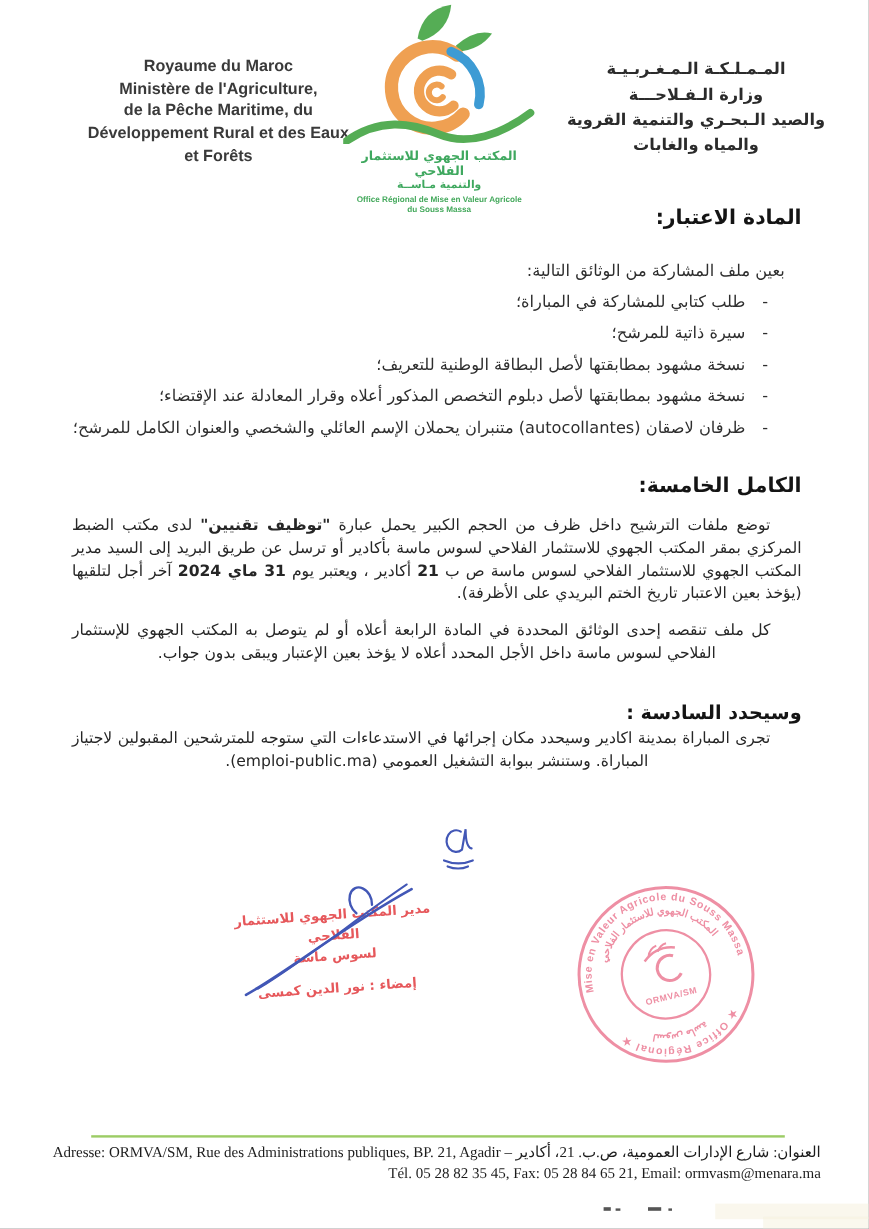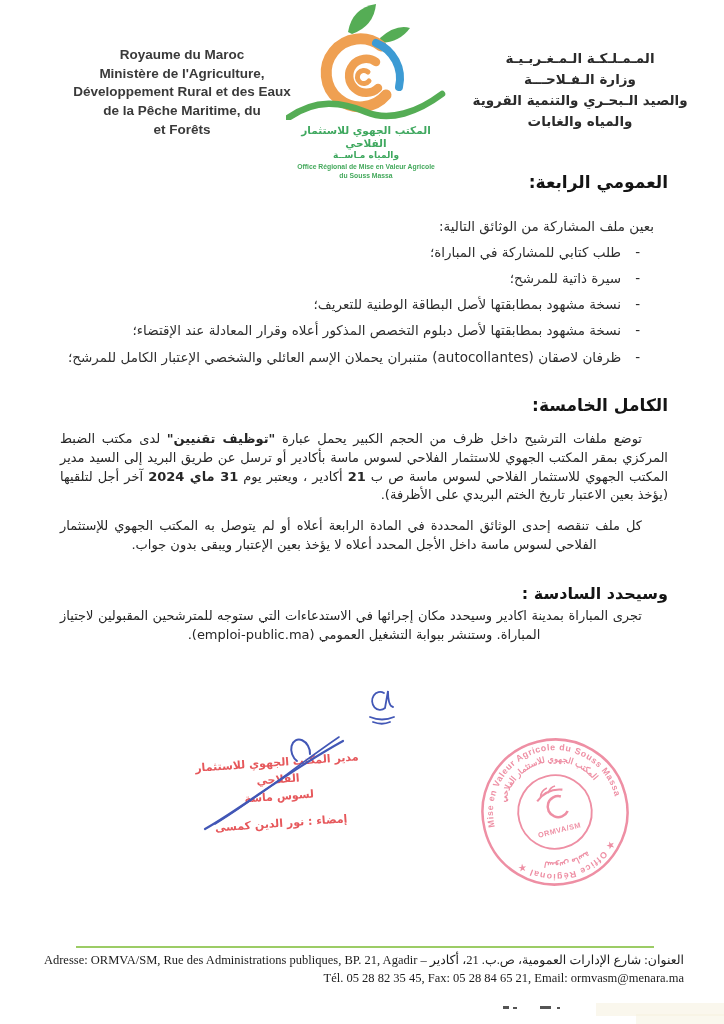--- a/index.html
+++ b/index.html
@@ -56,65 +56,65 @@
   .cream-band{position:absolute;background:#f6f1de;}
 </style>
 </head>
 <body>
 
 <div class="page">
 
   <div class="hdr-left">
     <div>Royaume du Maroc</div>
     <div>Ministère de l'Agriculture,</div>
+    <div>de la Pêche Maritime, du</div>
     <div>Développement Rural et des Eaux</div>
-    <div>de la Pêche Maritime, du</div>
     <div>et Forêts</div>
   </div>
 
   <div class="logo-wrap">
     <svg width="160" height="118" viewBox="0 0 160 118">
 
       <path d="M62,30 Q66,6 90,2 Q88,24 66,32 Z" fill="#55ad55"></path>
       <path d="M94,36 Q110,22 124,26 Q114,40 95,41 Z" fill="#55ad55"></path>
 
       <path d="M 95,44 A 34,34 0 1 0 100,93" fill="none" stroke="#efa052" stroke-width="11" stroke-linecap="round"></path>
       <path d="M 90,60 A 17,17 0 1 0 92,86" fill="none" stroke="#efa052" stroke-width="8.5" stroke-linecap="round"></path>
       <path d="M 82,70 A 6.5,6.5 0 1 0 83,79" fill="none" stroke="#efa052" stroke-width="5" stroke-linecap="round"></path>
 
       <path d="M 90,41 A 38,38 0 0 1 113,85" fill="none" stroke="#3d9bd4" stroke-width="8" stroke-linecap="round"></path>
 
       <path d="M 2,116 C 30,96 56,100 80,110 C 104,120 132,110 156,92" fill="none" stroke="#55ad55" stroke-width="6.5" stroke-linecap="round"></path>
     </svg>
     <div class="logo-ar1">المكتب الجهوي للاستثمار الفلاحي</div>
-    <div class="logo-ar2">والمياه مـاســة</div>
+    <div class="logo-ar2">والتنمية مـاســة</div>
     <div class="logo-fr">
       <div>Office Régional de Mise en Valeur Agricole</div>
       <div>du Souss Massa</div>
     </div>
   </div>
 
   <div class="hdr-right">
     <div>المـمـلـكـة الـمـغـربـيـة</div>
     <div>وزارة الـفـلاحـــة</div>
     <div>والصيد الـبحـري والتنمية القروية</div>
     <div>والمياه والغابات</div>
   </div>
 
   <div class="doc-body">
 
-    <div class="art-title" style="top:172px;">العمومي الرابعة:</div>
+    <div class="art-title" style="top:172px;">المادة الاعتبار:</div>
     <div class="intro" style="top:218px;">بعين ملف المشاركة من الوثائق التالية:</div>
 
     <div class="doc-list" style="top:243px;">
       <div class="item"><span class="dash">-</span><span>طلب كتابي للمشاركة في المباراة؛</span></div>
       <div class="item"><span class="dash">-</span><span>سيرة ذاتية للمرشح؛</span></div>
       <div class="item"><span class="dash">-</span><span>نسخة مشهود بمطابقتها لأصل البطاقة الوطنية للتعريف؛</span></div>
       <div class="item"><span class="dash">-</span><span>نسخة مشهود بمطابقتها لأصل دبلوم التخصص المذكور أعلاه وقرار المعادلة عند الإقتضاء؛</span></div>
-      <div class="item"><span class="dash">-</span><span>ظرفان لاصقان (autocollantes) متنبران يحملان الإسم العائلي والشخصي الإعتبار الكامل للمرشح؛</span></div>
+      <div class="item"><span class="dash">-</span><span>ظرفان لاصقان (autocollantes) متنبران يحملان الإسم العائلي والشخصي والعنوان الكامل للمرشح؛</span></div>
     </div>
 
     <div class="art-title" style="top:395px;">الكامل الخامسة:</div>
 
     <div class="para" style="top:430px;">
       <span>توضع ملفات الترشيح داخل ظرف من الحجم الكبير يحمل عبارة </span><span class="b">"توظيف تقنيين"</span><span> لدى مكتب الضبط المركزي بمقر المكتب الجهوي للاستثمار الفلاحي لسوس ماسة بأكادير أو ترسل عن طريق البريد إلى السيد مدير المكتب الجهوي للاستثمار الفلاحي لسوس ماسة ص ب </span><span class="b">21</span><span> أكادير ، ويعتبر يوم </span><span class="b">31 ماي 2024</span><span> آخر أجل لتلقيها (يؤخذ بعين الاعتبار تاريخ الختم البريدي على الأظرفة).</span>
     </div>
 
     <div class="para center-last" style="top:517px;">كل ملف تنقصه إحدى الوثائق المحددة في المادة الرابعة أعلاه أو لم يتوصل به المكتب الجهوي للإستثمار الفلاحي لسوس ماسة داخل الأجل المحدد أعلاه لا يؤخذ بعين الإعتبار ويبقى بدون جواب.</div>
 

